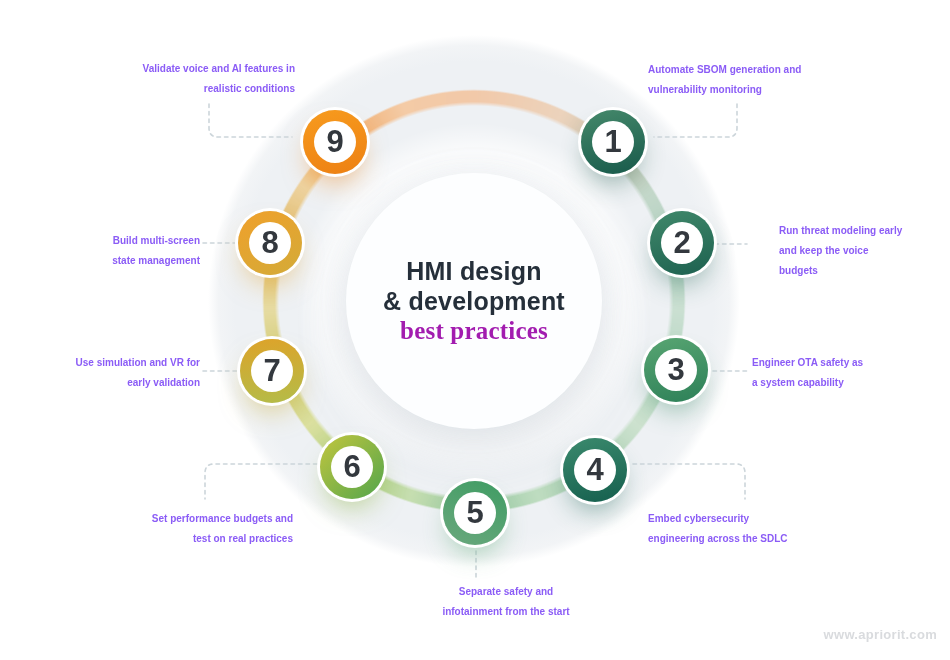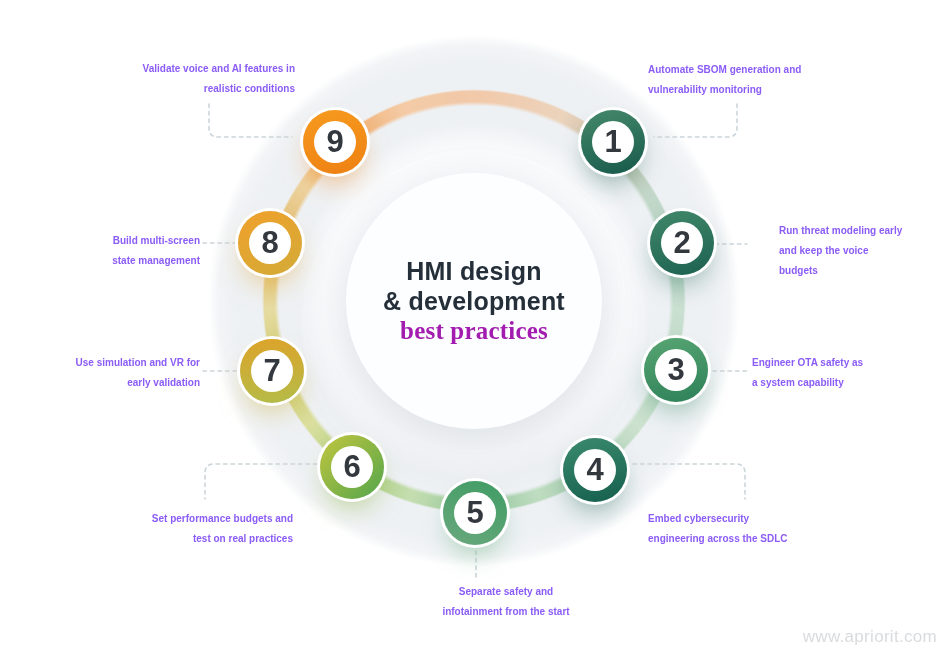--- a/index.html
+++ b/index.html
@@ -62,21 +62,21 @@
   .l2{left:779px;top:221px;}
   .l3{left:752px;top:353px;}
   .l4{left:648px;top:509px;}
   .l5{left:475px;top:582px;transform:translateX(-50%);text-align:center;margin-left:31px;}
   .l6{right:657px;top:509px;}
   .l7{right:750px;top:353px;}
   .l8{right:750px;top:211px;margin-top:20px;}
   .l9{right:655px;top:59px;}
 
   .watermark{
-    position:absolute;right:13px;top:627px;font-size:17px;font-weight:normal;
+    position:absolute;right:13px;top:627px;font-size:13px;font-weight:bold;
     color:#d9dbde;letter-spacing:0.3px;
   }
 </style>
 </head>
 <body>
 
 <div class="stage">
 
   <div class="bg-circle"></div>
   <div class="inner-halo"></div>

